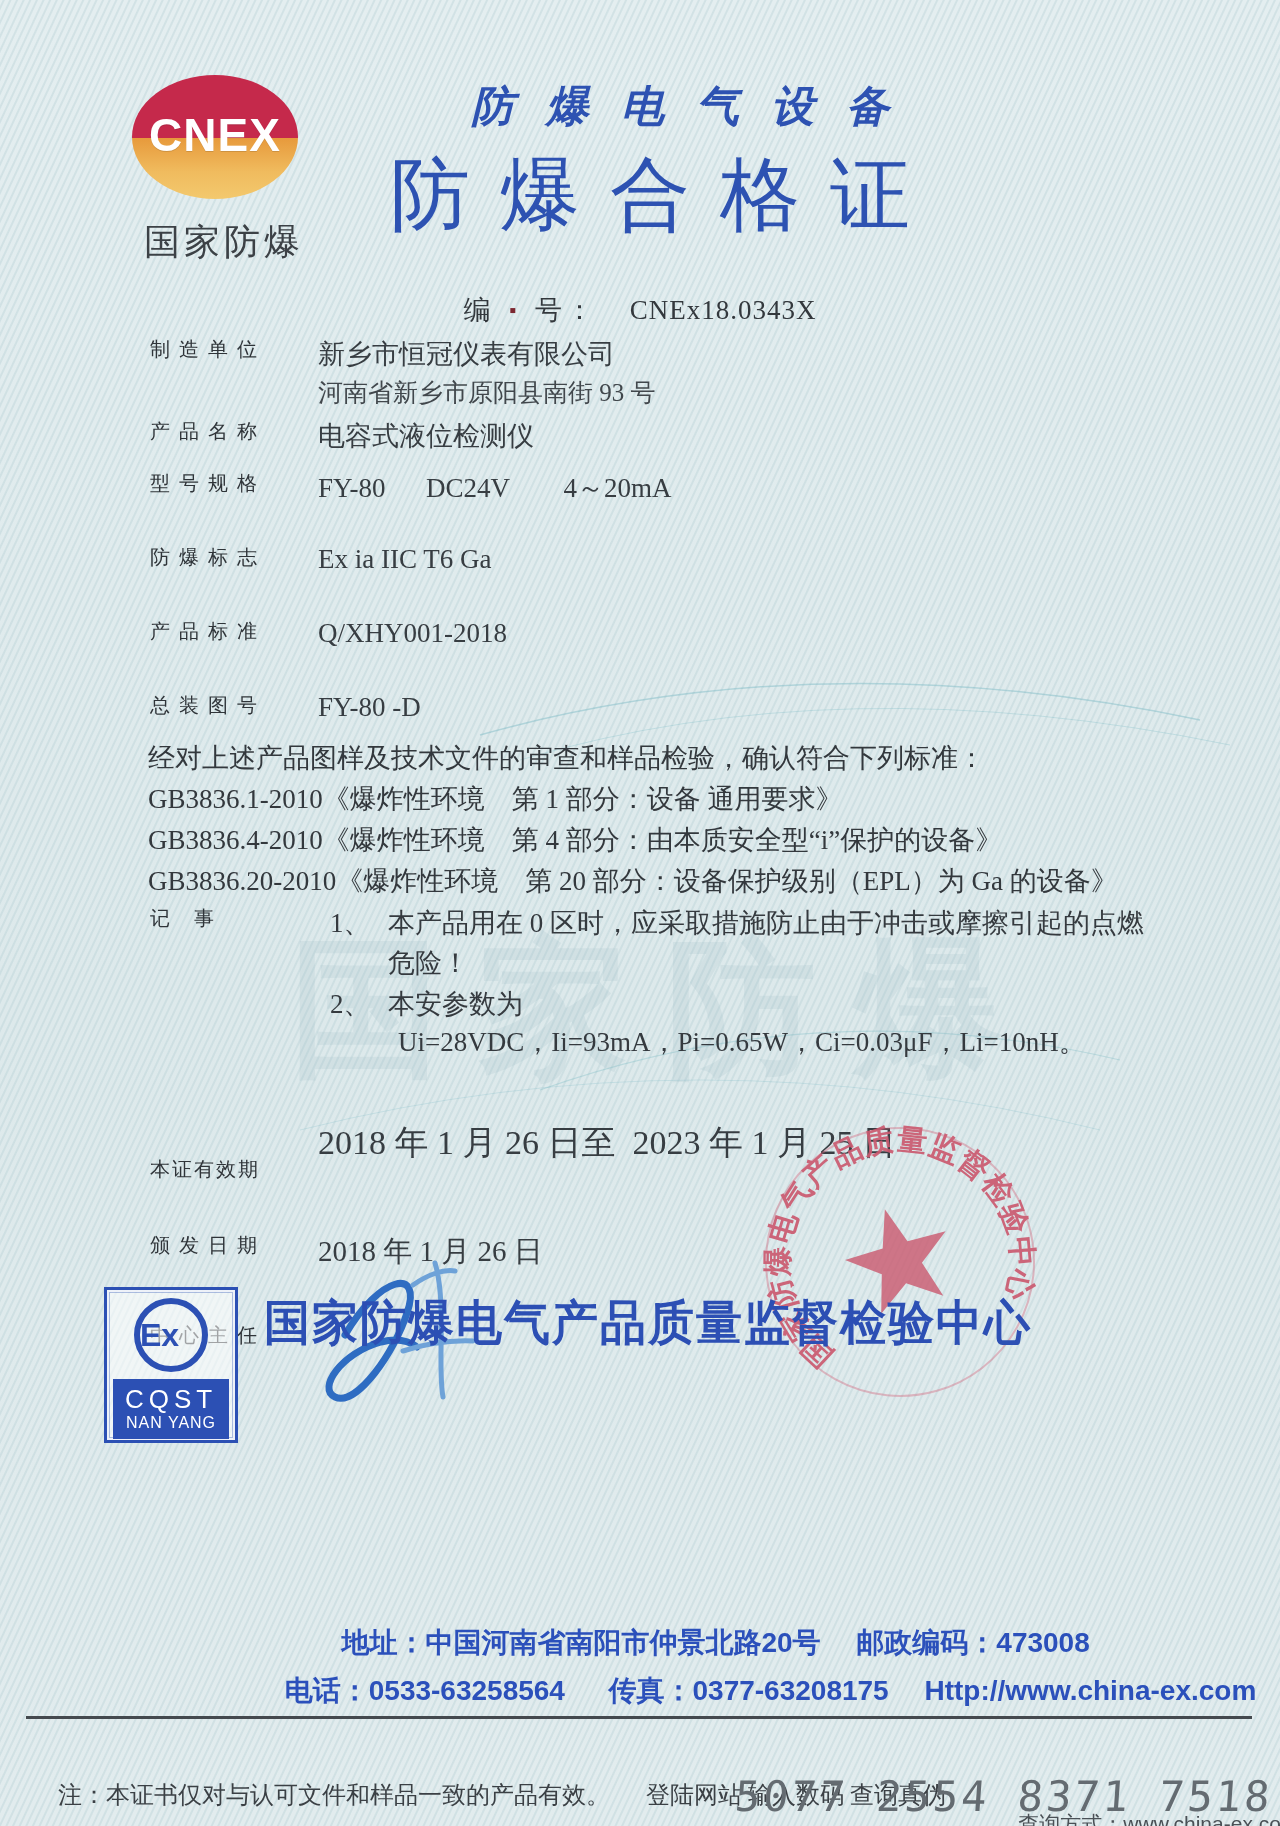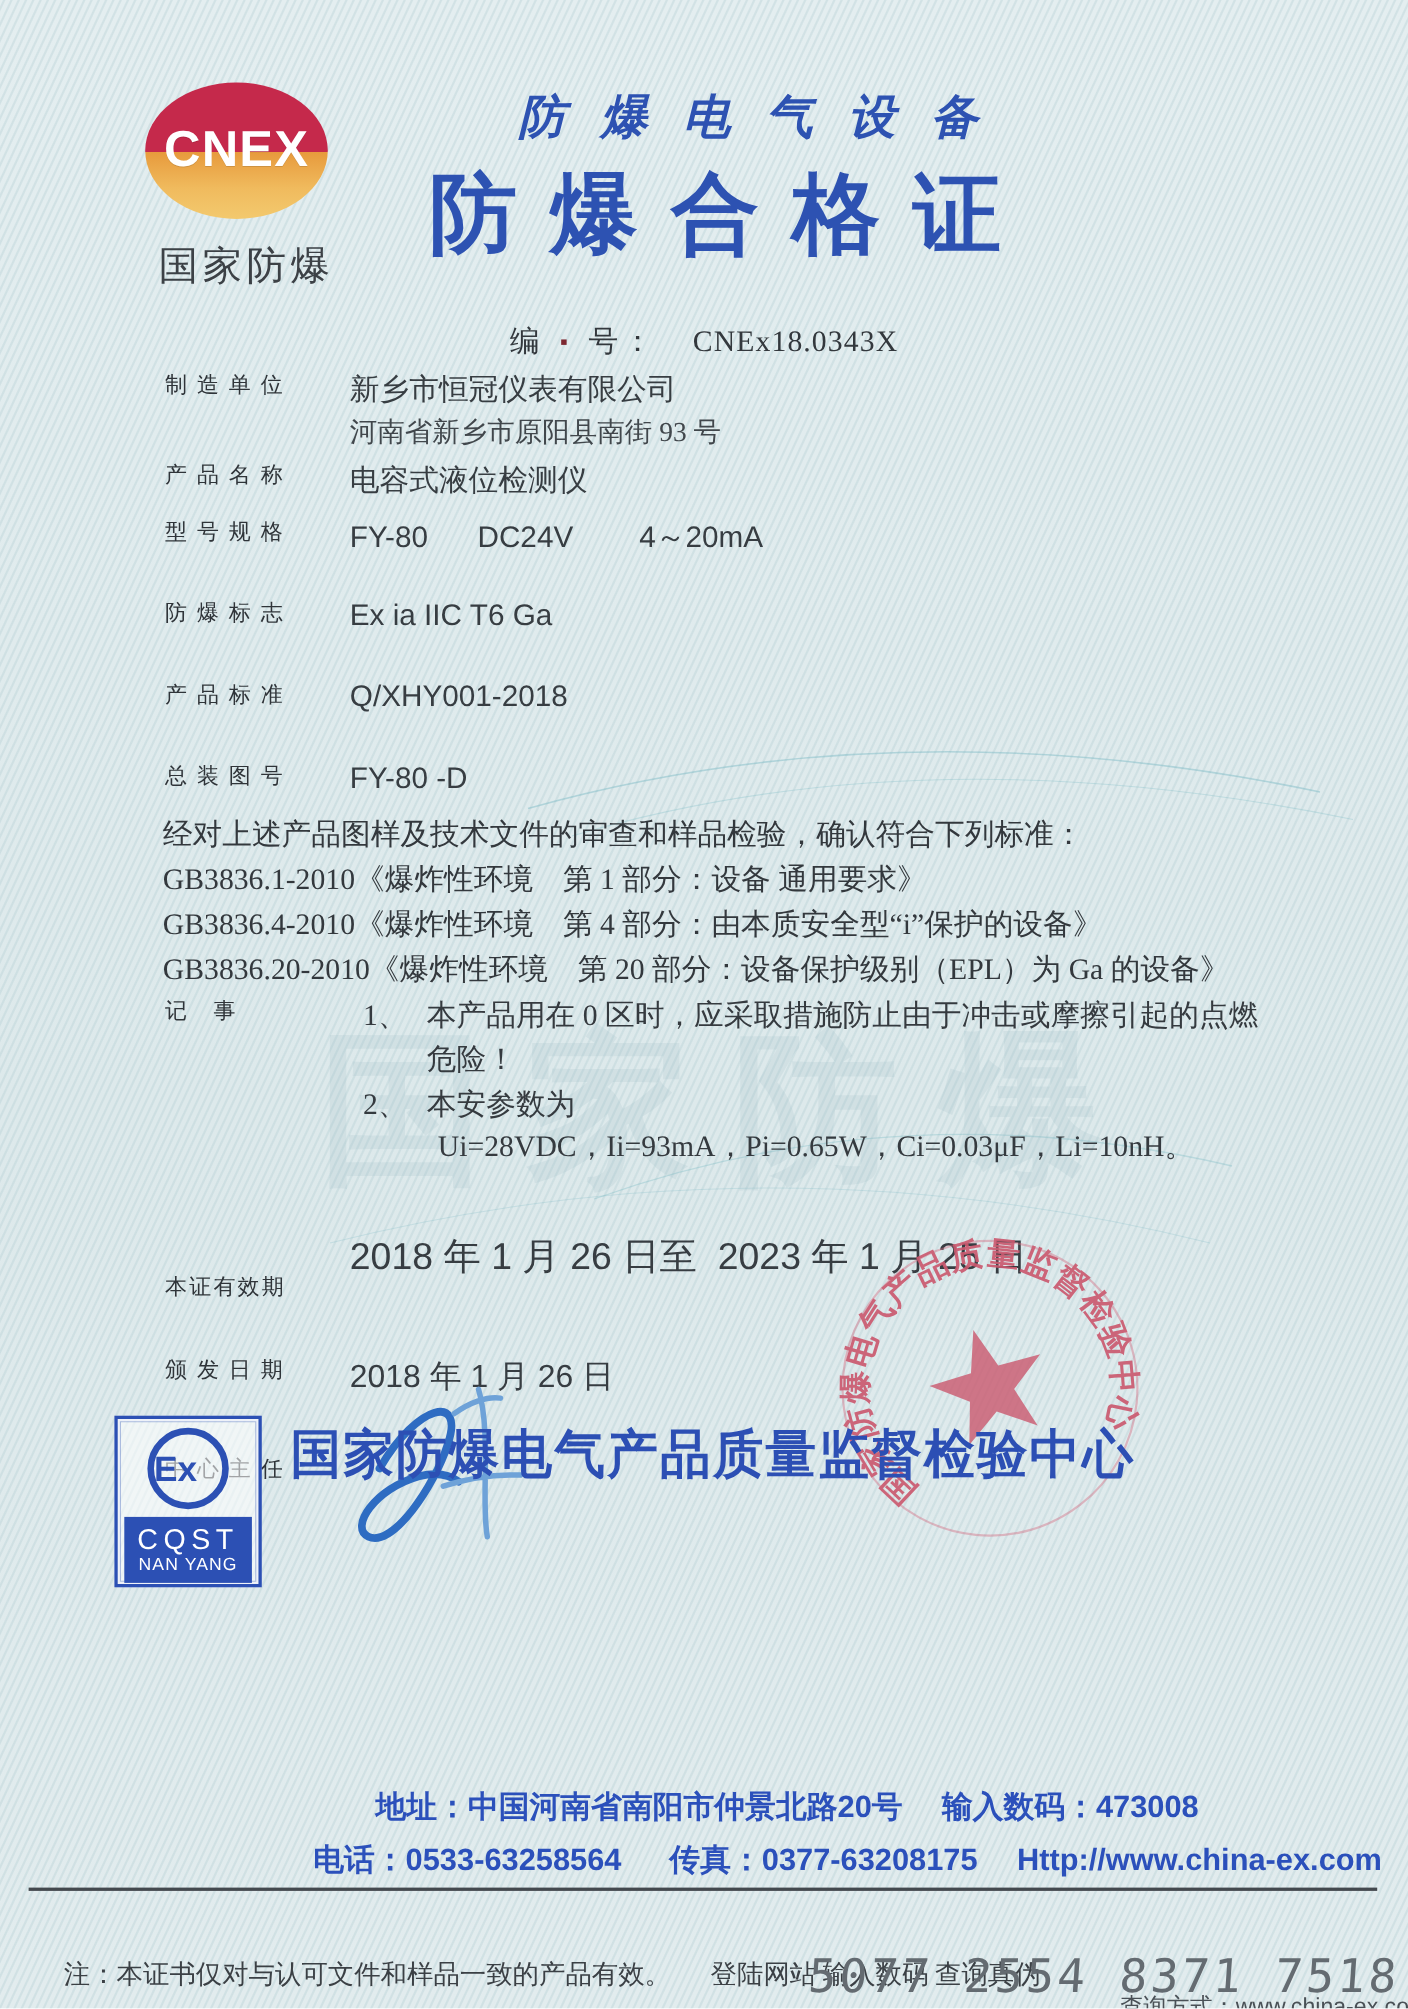--- a/index.html
+++ b/index.html
@@ -33,37 +33,37 @@
     left:138px;top:218px;width:172px;text-align:center;
     font-size:36px;letter-spacing:4px;color:#3c4146;font-weight:500;
   }
   
   .supertitle{
     left:330px;top:78px;width:700px;text-align:center;
     font-size:43px;font-weight:bold;color:#2d52b2;letter-spacing:32px;text-indent:32px;font-style:italic;
   }
   .main-title{
     left:250px;top:142px;width:800px;text-align:center;
-    font-size:80px;font-weight:bold;color:#2d52b2;letter-spacing:30px;text-indent:30px;
+    font-size:80px;font-weight:normal;color:#2d52b2;letter-spacing:30px;text-indent:30px;
   }
   .cert-line{
     left:340px;top:292px;width:600px;text-align:center;
     font-size:27px;color:#33383d;letter-spacing:4px;
     font-family:"Liberation Serif", serif;
   }
   .cert-line .bullet{color:#7c2730;font-size:20px;vertical-align:2px;padding:0 4px;}
   .cert-line .certno{letter-spacing:1px;padding-left:22px;}
   
   .flabel{
     left:150px;font-size:20px;color:#2f3439;letter-spacing:2px;
     font-family:"Liberation Serif", serif;font-weight:500;white-space:pre;
   }
   .fvalue{
     left:318px;font-size:27px;color:#373d42;white-space:pre;
-    font-family:Liberation Sans, sans-serif;
+    font-family:Liberation Serif, serif;
   }
   .fvalue2{
     left:318px;font-size:25px;color:#41474c;white-space:pre;
     font-family:"Liberation Serif", serif;
   }
   .para{
     left:148px;font-size:27px;color:#33383d;white-space:pre;
     font-family:"Liberation Serif", serif;
   }
   .notes-text{font-size:27px;color:#353a3f;white-space:pre;font-family:"Liberation Serif", serif;}
@@ -212,21 +212,21 @@
     </div>
     <div class="exblue">
       <span class="cqst">CQST</span>
       <span class="nanyang">NAN YANG</span>
     </div>
   </div>
 
   <div class="abs org-name">国家防爆电气产品质量监督检验中心</div>
 
   <div class="abs org-line" style="top:1592px">
-    <span>地址：</span><span>中国河南省南阳市仲景北路20号</span><span>　 </span><span>输入数码：</span><span>473008</span>
+    <span>地址：</span><span>中国河南省南阳市仲景北路20号</span><span>　 </span><span>邮政编码：</span><span>473008</span>
   </div>
   <div class="abs org-line2" style="top:1640px">
     <span>电话：</span><span>0533-63258564</span><span>　  </span><span>传真：</span><span>0377-63208175</span><span>　 </span><span>Http://www.china-ex.com</span>
   </div>
 
   <div class="abs divider"></div>
   <div class="abs foot-note">
     <span>注：</span><span>本证书仅对与认可文件和样品一致的产品有效。</span><span>　  </span><span>登陆网站 输入数码 查询真伪</span>
   </div>
   <div class="abs foot-code">5077 2554 8371 7518</div>

